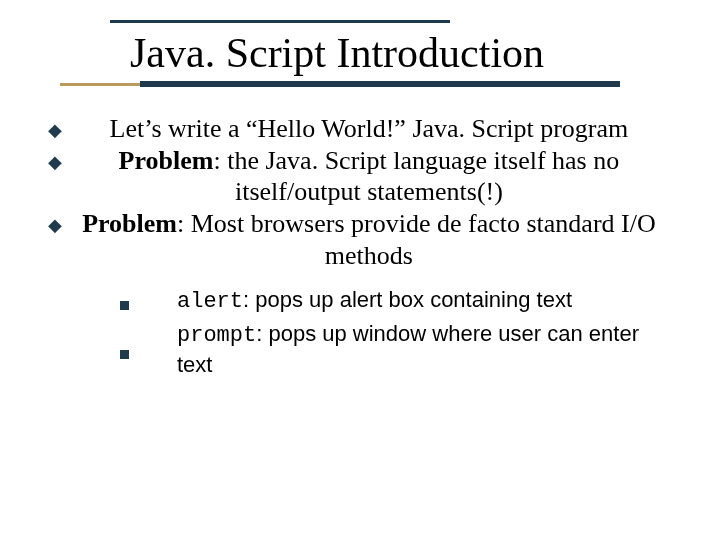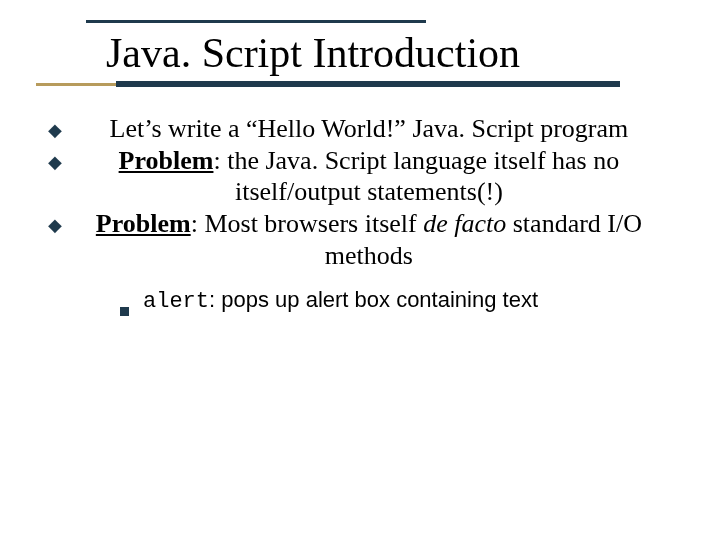--- a/index.html
+++ b/index.html
@@ -7,21 +7,21 @@
     padding: 0;
     width: 720px;
     height: 540px;
     background: #ffffff;
     font-family: Georgia, 'Times New Roman', serif;
     overflow: hidden;
     position: relative;
   }
   .title-area {
     position: relative;
-    padding: 20px 40px 0 76px;
+    padding: 20px 40px 0 100px;
   }
   .top-rule {
     height: 3px;
     background: #1f3a4d;
     width: 340px;
     margin-left: 10px;
     margin-bottom: 6px;
   }
   .title {
     font-size: 42px;
@@ -67,42 +67,41 @@
     text-align: center;
   }
   .sub-list {
     margin: 14px 0 0 72px;
     font-family: Arial, Helvetica, sans-serif;
     font-size: 22px;
     line-height: 1.3;
   }
   .sub-item {
     display: flex;
-    align-items: flex-end;
+    align-items: center;
     margin-bottom: 4px;
+    gap: 34px;
   }
   .square {
     width: 9px;
     height: 9px;
     background: #1f3a4d;
     margin-right: 14px;
     margin-top: 9px;
     flex-shrink: 0;
   }
   .sub-body {
     flex: 1;
   }
   .mono {
     font-family: 'Courier New', Courier, monospace;
   }
   .italic {
-    font-style: italic;
   }
   .underline {
-    text-decoration: underline;
   }
   .bold {
     font-weight: bold;
   }
 </style>
 </head>
 <body>
 
 <div class="title-area">
   <div class="top-rule"></div>
@@ -120,23 +119,27 @@
     <div class="bullet-body">Let’s write a “Hello World!” Java. Script program</div>
   </div>
 
   <div class="bullet-line">
     <span class="diamond">◆</span>
     <div class="bullet-body"><span class="bold underline">Problem</span><span>: the Java. Script language itself has no itself/output statements(!)</span></div>
   </div>
 
   <div class="bullet-line">
     <span class="diamond">◆</span>
-    <div class="bullet-body"><span class="bold underline">Problem</span><span>: Most browsers itself </span><span class="italic">de facto</span><span> standard I/O methods</span></div>
+    <div class="bullet-body"><span class="bold underline">Problem</span><span>: Most browsers provide </span><span class="italic">de facto</span><span> standard I/O methods</span></div>
   </div>
 
   <div class="sub-list">
     <div class="sub-item">
       <div class="square"></div>
       <div class="sub-body"><span class="mono">alert</span><span>: pops up alert box containing text</span></div>
     </div>
+    <div class="sub-item">
+      <div class="square"></div>
+      <div class="sub-body"><span class="mono">prompt</span><span>: pops up window where user can enter text</span></div>
+    </div>
   </div>
 
 </div>
 
 </body></html>

